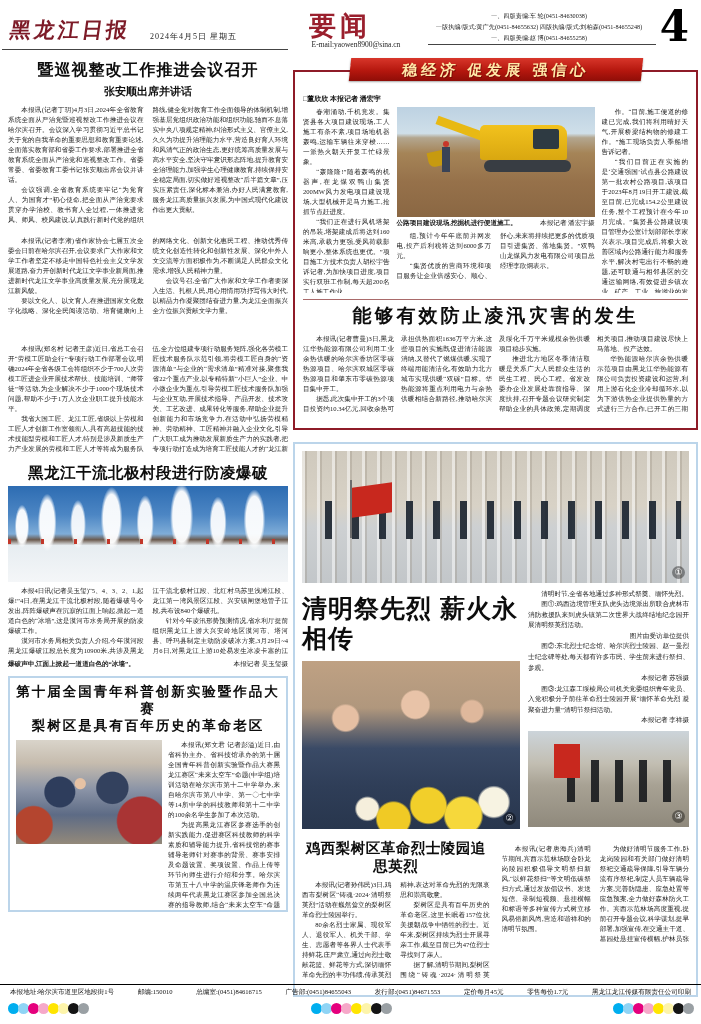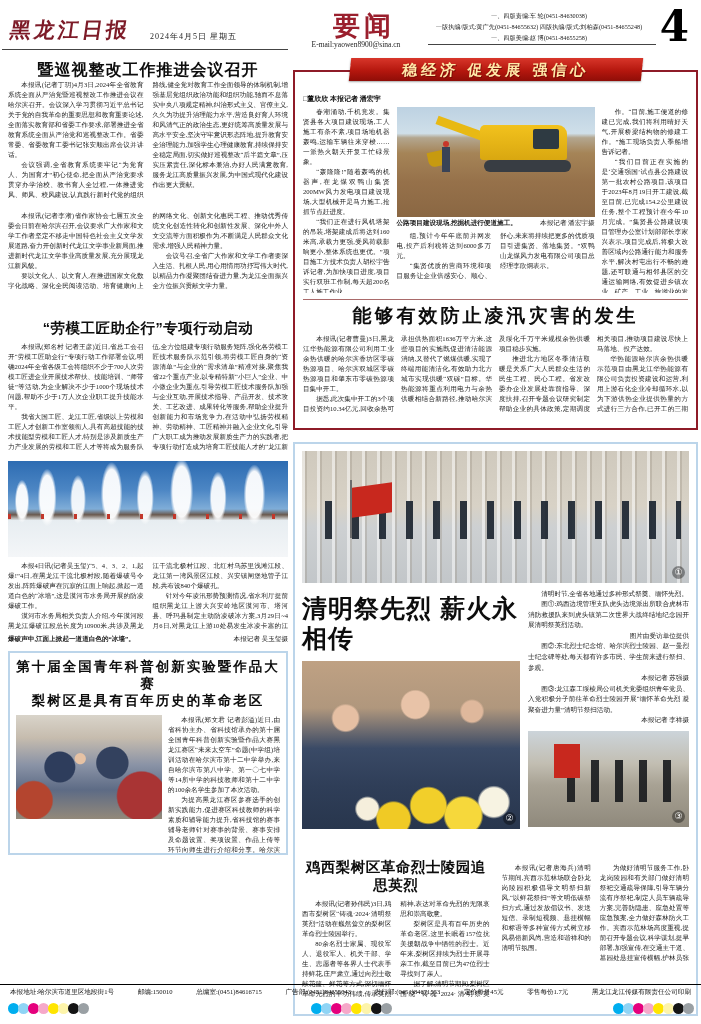--- a/index.html
+++ b/index.html
@@ -10,21 +10,21 @@
     font-family:"Liberation Serif","DejaVu Serif",serif;
   }
   
   .masthead { position:absolute; left:0; top:0; width:701px; height:56px; }
   .mh-logo {
     position:absolute; left:10px; top:16px; font-size:21px; font-weight:bold;
     color:#7d1b28; transform:skewX(-8deg); letter-spacing:3px;
     font-family:"DejaVu Serif","Liberation Serif",serif;
   }
   .mh-date { position:absolute; left:150px; top:31px; font-size:8px; color:#222; letter-spacing:1px; }
-  .mh-section { position:absolute; left:304px; top:8px; width:120px; text-align:center;
+  .mh-section { position:absolute; left:280px; top:8px; width:120px; text-align:center;
     font-size:27px; font-weight:900; color:#9a1f2d; letter-spacing:4px;
     font-family:"Liberation Sans","DejaVu Sans",sans-serif; }
   .mh-email { position:absolute; left:288px; top:40px; width:136px; text-align:center; font-size:7.5px; color:#222; }
   .mh-editors { position:absolute; left:420px; top:11px; width:238px; text-align:center;
     font-size:6.2px; line-height:1.75; color:#222; }
   .mh-page-num { position:absolute; right:12px; top:2px; font-size:42px; font-weight:bold;
     font-family:"DejaVu Serif",serif; color:#000; }
   .rule-left { position:absolute; left:2px; top:49px; width:286px; border-top:1.5px solid #444; }
   .rule-right { position:absolute; left:428px; top:44px; width:228px; border-top:1.5px solid #444; }
   
@@ -57,21 +57,21 @@
       radial-gradient(ellipse 11px 34px at 25% 40%, rgba(255,255,255,.9) 55%, transparent 72%),
       radial-gradient(ellipse 15px 44px at 37% 34%, rgba(255,255,255,.95) 55%, transparent 72%),
       radial-gradient(ellipse 12px 38px at 49% 38%, rgba(255,255,255,.92) 55%, transparent 72%),
       radial-gradient(ellipse 16px 46px at 62% 32%, rgba(255,255,255,.95) 55%, transparent 72%),
       radial-gradient(ellipse 12px 36px at 75% 38%, rgba(255,255,255,.92) 55%, transparent 72%),
       radial-gradient(ellipse 15px 42px at 88% 35%, rgba(255,255,255,.95) 55%, transparent 72%),
       linear-gradient(180deg,#2d6cb2 0%,#4c86c4 30%,#7fadd8 50%,#6b5a4e 56%,#e7edf1 62%,#f4f6f8 100%); }
   .photo-ice::after { content:""; position:absolute; left:0; top:55%; width:100%; height:5px;
     background:repeating-linear-gradient(90deg,#c2372a 0 3px,transparent 3px 33px); }
   
-  .a5 { margin-top:7px; border:2px solid #bcd5ea; padding:6px 6px 4px; height:204px; overflow:hidden; }
+  .a5 { margin-top:7px; border:2px solid #bcd5ea; padding:6px 6px 4px; height:236px; overflow:hidden; }
   .a5-t { font-size:13.5px; letter-spacing:2px; }
   .a5-row { display:flex; gap:6px; margin-top:5px; }
   .photo-class { flex:0 0 146px; height:104px;
     background:
       radial-gradient(circle at 30% 50%, #2e3d5c 13%, transparent 14%),
       radial-gradient(circle at 44% 42%, #e6c2a4 5%, transparent 6%),
       radial-gradient(circle at 66% 46%, #33415e 14%, transparent 15%),
       radial-gradient(circle at 86% 78%, #a93434 16%, transparent 17%),
       radial-gradient(circle at 12% 82%, #b4452f 12%, transparent 13%),
       linear-gradient(180deg,#d9d4ca 0%,#c6bcae 22%,#8a93a6 48%,#5d6b85 72%,#93897a 100%); }
@@ -137,21 +137,21 @@
       radial-gradient(circle at 42% 94%, #f0ca25 8%, transparent 9%),
       radial-gradient(circle at 88% 84%, #f7f3e2 6%, transparent 7%),
       radial-gradient(circle at 30% 88%, #f5efdc 5%, transparent 6%),
       linear-gradient(180deg,#bfa183 0%,#b0977d 28%,#3a4a66 52%,#2f3e58 74%,#28364d 100%); }
   .photo-suits { position:relative; width:100%; height:96px; margin-top:5px; overflow:hidden;
     background:linear-gradient(180deg,#ccd4da 0%,#c2beb2 34%,#a8a294 56%,#8f897c 100%); }
   .photo-suits::after { content:""; position:absolute; left:24%; top:30%; width:72%; height:42px;
     background:repeating-linear-gradient(90deg,#17191c 0 8px, transparent 8px 24px); opacity:.9; }
   .suit-flag { position:absolute; left:16%; top:14%; width:26px; height:34px; background:#c8281e; z-index:2; }
   .bottom-arts { display:flex; gap:12px; margin-top:10px; }
-  .b-art { width:50%;margin-top:19px; }
+  .b-art { width:50%; }
   .b-t { font-size:14.5px; letter-spacing:0.5px; }
   .b-body { height:108px; margin-top:5px; }
   
   .footer { position:absolute; left:0; top:984px; width:701px; border-top:1.5px solid #000; padding-top:3px; }
   .footer-line { display:flex; justify-content:space-between; padding:0 10px; font-size:6.6px; color:#111; }
   .dots-row { position:relative; margin-top:6px; height:12px; }
   .dot-group { position:absolute; top:0; display:flex; }
   .dg-left { left:8px; } .dg-center { left:50%; transform:translateX(-50%); } .dg-right { right:8px; }
   .reg-dot { display:inline-block; width:11px; height:11px; border-radius:50%; margin-right:-1px; }
 </style>
@@ -172,44 +172,45 @@
     </div>
     <div class="mh-page-num">4</div>
     <div class="rule-left"></div>
     <div class="rule-right"></div>
   </div>
 
   <div class="col-left">
 
     <div>
       <div class="art-title h-serif a1-t">暨巡视整改工作推进会议召开</div>
+      <div class="a1-sub">张安顺出席并讲话</div>
       <div class="body-txt two-col a1-body">
         <p>本报讯(记者丁玥)4月3日,2024年全省教育系统全面从严治党暨巡视整改工作推进会议在哈尔滨召开。会议深入学习贯彻习近平总书记关于党的自我革命的重要思想和教育重要论述,全面落实教育部和省委工作要求,部署推进全省教育系统全面从严治党和巡视整改工作。省委常委、省委教育工委书记张安顺出席会议并讲话。</p>
         <p>会议强调,全省教育系统要牢记“为党育人、为国育才”初心使命,把全面从严治党要求贯穿办学治校、教书育人全过程,一体推进党风、师风、校风建设,认真践行新时代党的组织路线,健全党对教育工作全面领导的体制机制,增强基层党组织政治功能和组织功能,驰而不息落实中央八项规定精神,纠治形式主义、官僚主义,久久为功提升治理能力水平,营造良好育人环境和风清气正的政治生态,更好统筹高质量发展与高水平安全,坚决守牢意识形态阵地,提升教育安全治理能力,加强学生心理健康教育,持续保持安全稳定局面,切实做好巡视整改“后半篇文章”,压实压紧责任,深化标本兼治,办好人民满意教育,服务龙江高质量振兴发展,为中国式现代化建设作出更大贡献。</p>
 
       </div>
     </div>
 
     <div class="a2">
       <div class="body-txt two-col a2-body">
         <p>本报讯(记者李淅)省作家协会七届五次全委会日前在哈尔滨召开,会议要求广大作家和文学工作者坚定不移走中国特色社会主义文学发展道路,奋力开创新时代龙江文学事业新局面,推进新时代龙江文学事业高质量发展,充分展现龙江新风貌。</p>
         <p>要以文化人、以文育人,在推进国家文化数字化战略、深化全民阅读活动、培育健康向上的网络文化、创新文化惠民工程、推动优秀传统文化创造性转化和创新性发展、深化中外人文交流等方面积极作为,不断满足人民群众文化需求,增强人民精神力量。</p>
         <p>会议号召,全省广大作家和文学工作者要深入生活、扎根人民,用心用情用功抒写伟大时代,以精品力作凝聚团结奋进力量,为龙江全面振兴全方位振兴贡献文学力量。</p>
       </div>
     </div>
 
     <div class="a3">
-      <div class="art-title h-serif a3-t">“劳模工匠助企行”专项行动启动</div>
       <div class="body-txt two-col a3-body">
         <p>本报讯(郑名村 记者王彦)近日,省总工会召开“劳模工匠助企行”专项行动工作部署会议,明确2024年全省各级工会将组织不少于700人次劳模工匠进企业开展技术帮扶、技能培训、“师带徒”等活动,为企业解决不少于1000个现场技术问题,帮助不少于1万人次企业职工提升技能水平。</p>
         <p>我省大国工匠、龙江工匠,省级以上劳模和工匠人才创新工作室领衔人,具有高超技能的技术技能型劳模和工匠人才,特别是涉及新质生产力产业发展的劳模和工匠人才等将成为服务队伍,全方位组建专项行动服务矩阵,强化各劳模工匠技术服务队示范引领,将劳模工匠自身的“资源清单”与企业的“需求清单”精准对接,聚焦我省22个重点产业,以专精特新“小巨人”企业、中小微企业为重点,引导劳模工匠技术服务队加强与企业互动,开展技术指导、产品开发、技术攻关、工艺改进、成果转化等服务,帮助企业提升创新能力和市场竞争力,在活动中弘扬劳模精神、劳动精神、工匠精神并融入企业文化,引导广大职工成为推动发展新质生产力的实践者,把专项行动打造成为培育工匠技能人才的“龙江新品牌”,为赋能龙江全面振兴全方位振兴提供强有力的技能人才支撑。</p>
       </div>
     </div>
 
     <div class="a4">
+      <div class="art-title h-serif a4-t">黑龙江干流北极村段进行防凌爆破</div>
       <div class="photo-ice"></div>
       <div class="body-txt two-col a4-body">
         <p>本报4日讯(记者吴玉玺)“5、4、3、2、1,起爆!”4日,在黑龙江干流北极村段,随着爆破号令发出,阵阵爆破声在沉寂的江面上响起,掀起一道道白色的“冰墙”,这是漠河市水务局开展的防凌爆破工作。</p>
         <p>漠河市水务局相关负责人介绍,今年漠河段黑龙江爆破江段总长度为10900米,共涉及黑龙江干流北极村江段、北红村乌苏里浅滩江段、龙江第一湾风景区江段、兴安镇闸堡地管子江段,共布设840个爆破孔。</p>
         <p>针对今年凌汛形势预测情况,省水利厅提前组织黑龙江上游大兴安岭地区漠河市、塔河县、呼玛县制定主动防凌破冰方案,3月29日~4月6日,对黑龙江上游10处易发生冰凌卡塞的江段实施防凌爆破作业,爆破总长度27400米,防凌爆破作业完成后,将为黑龙江顺利开江提供有利条件,能够有效防止凌汛灾害的发生。</p>
       </div>
       <div class="cap-row">
         <span class="cap">爆破声中,江面上掀起一道道白色的“冰墙”。</span>
         <span>本报记者 吴玉玺摄</span>
       </div>

